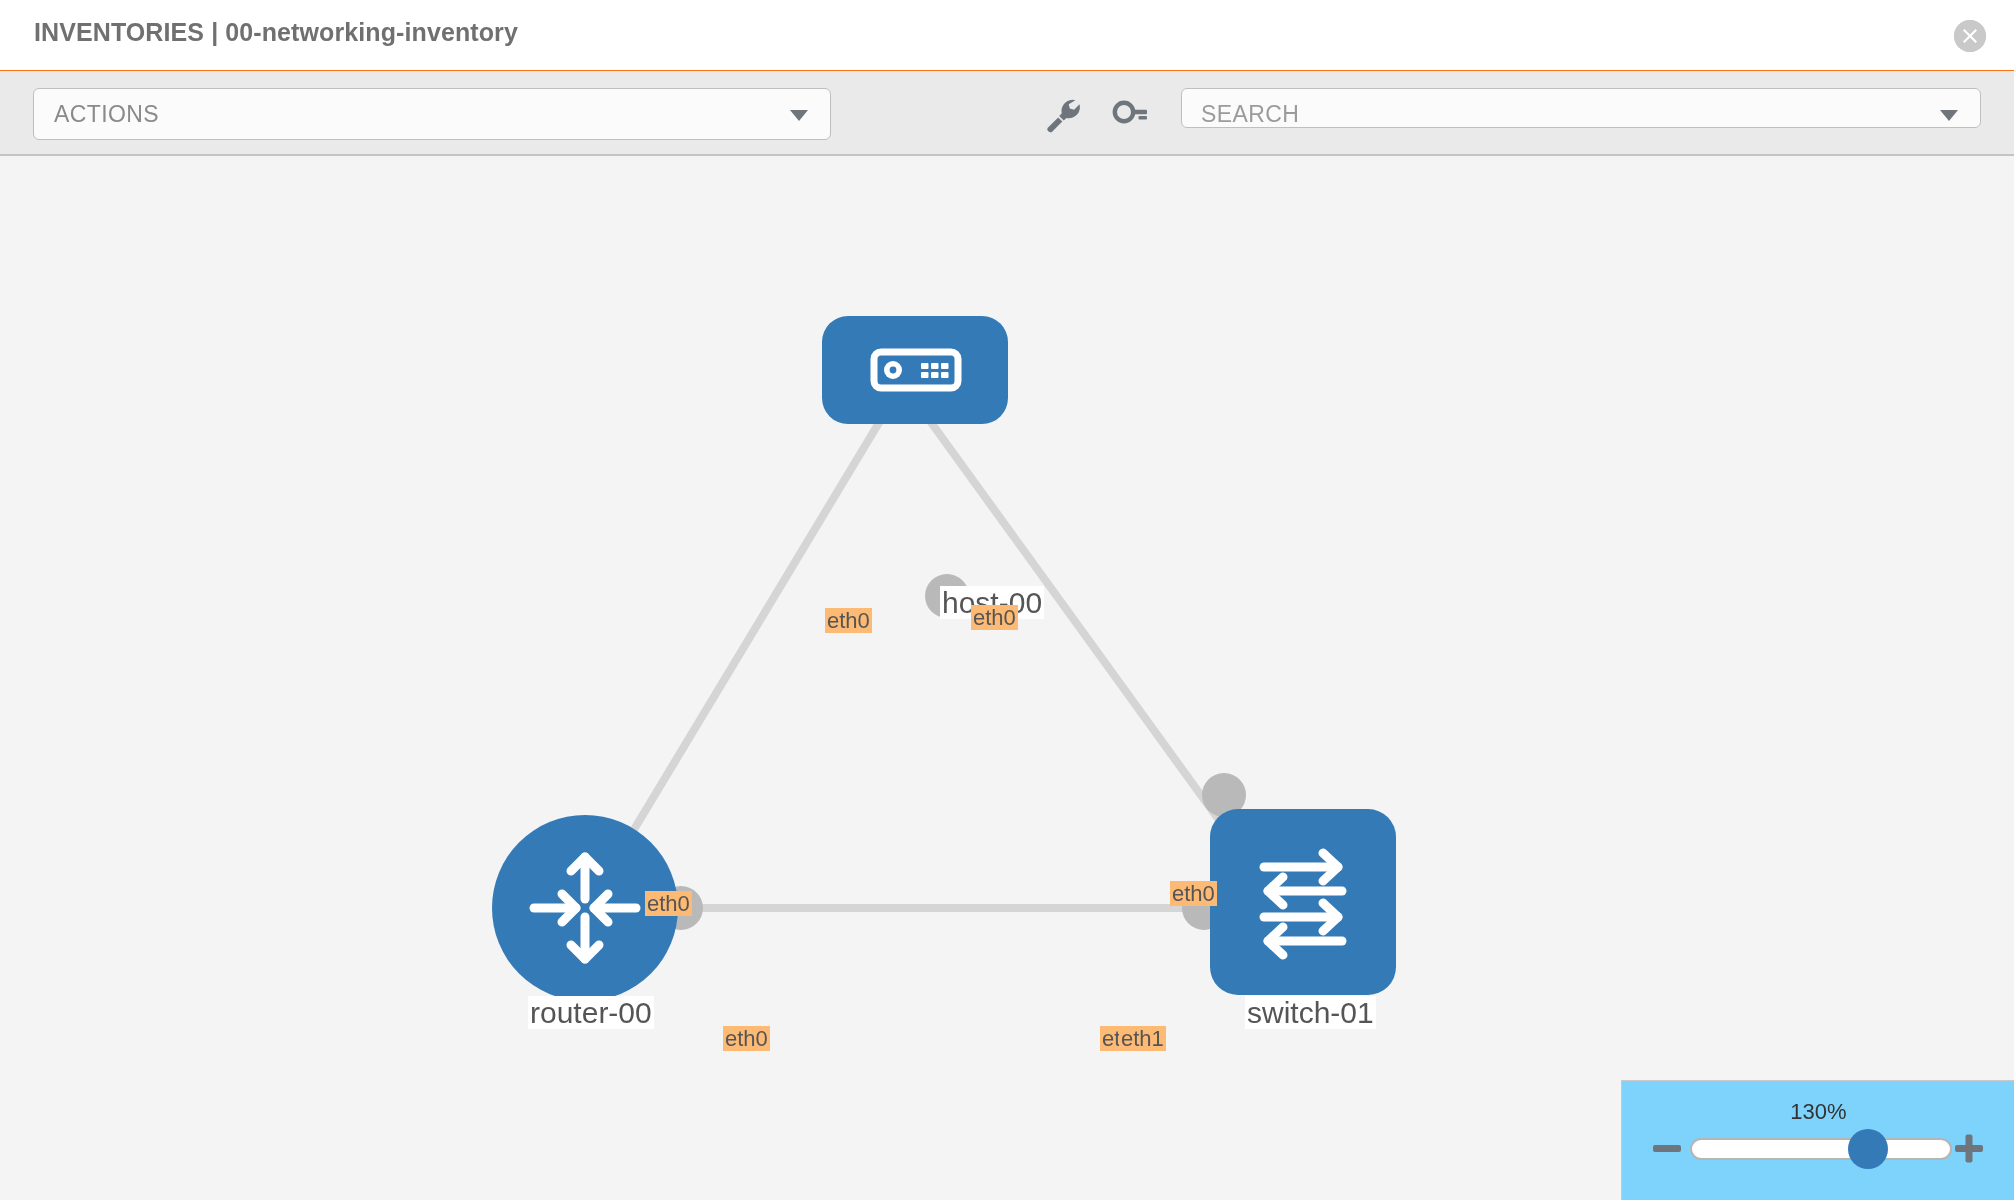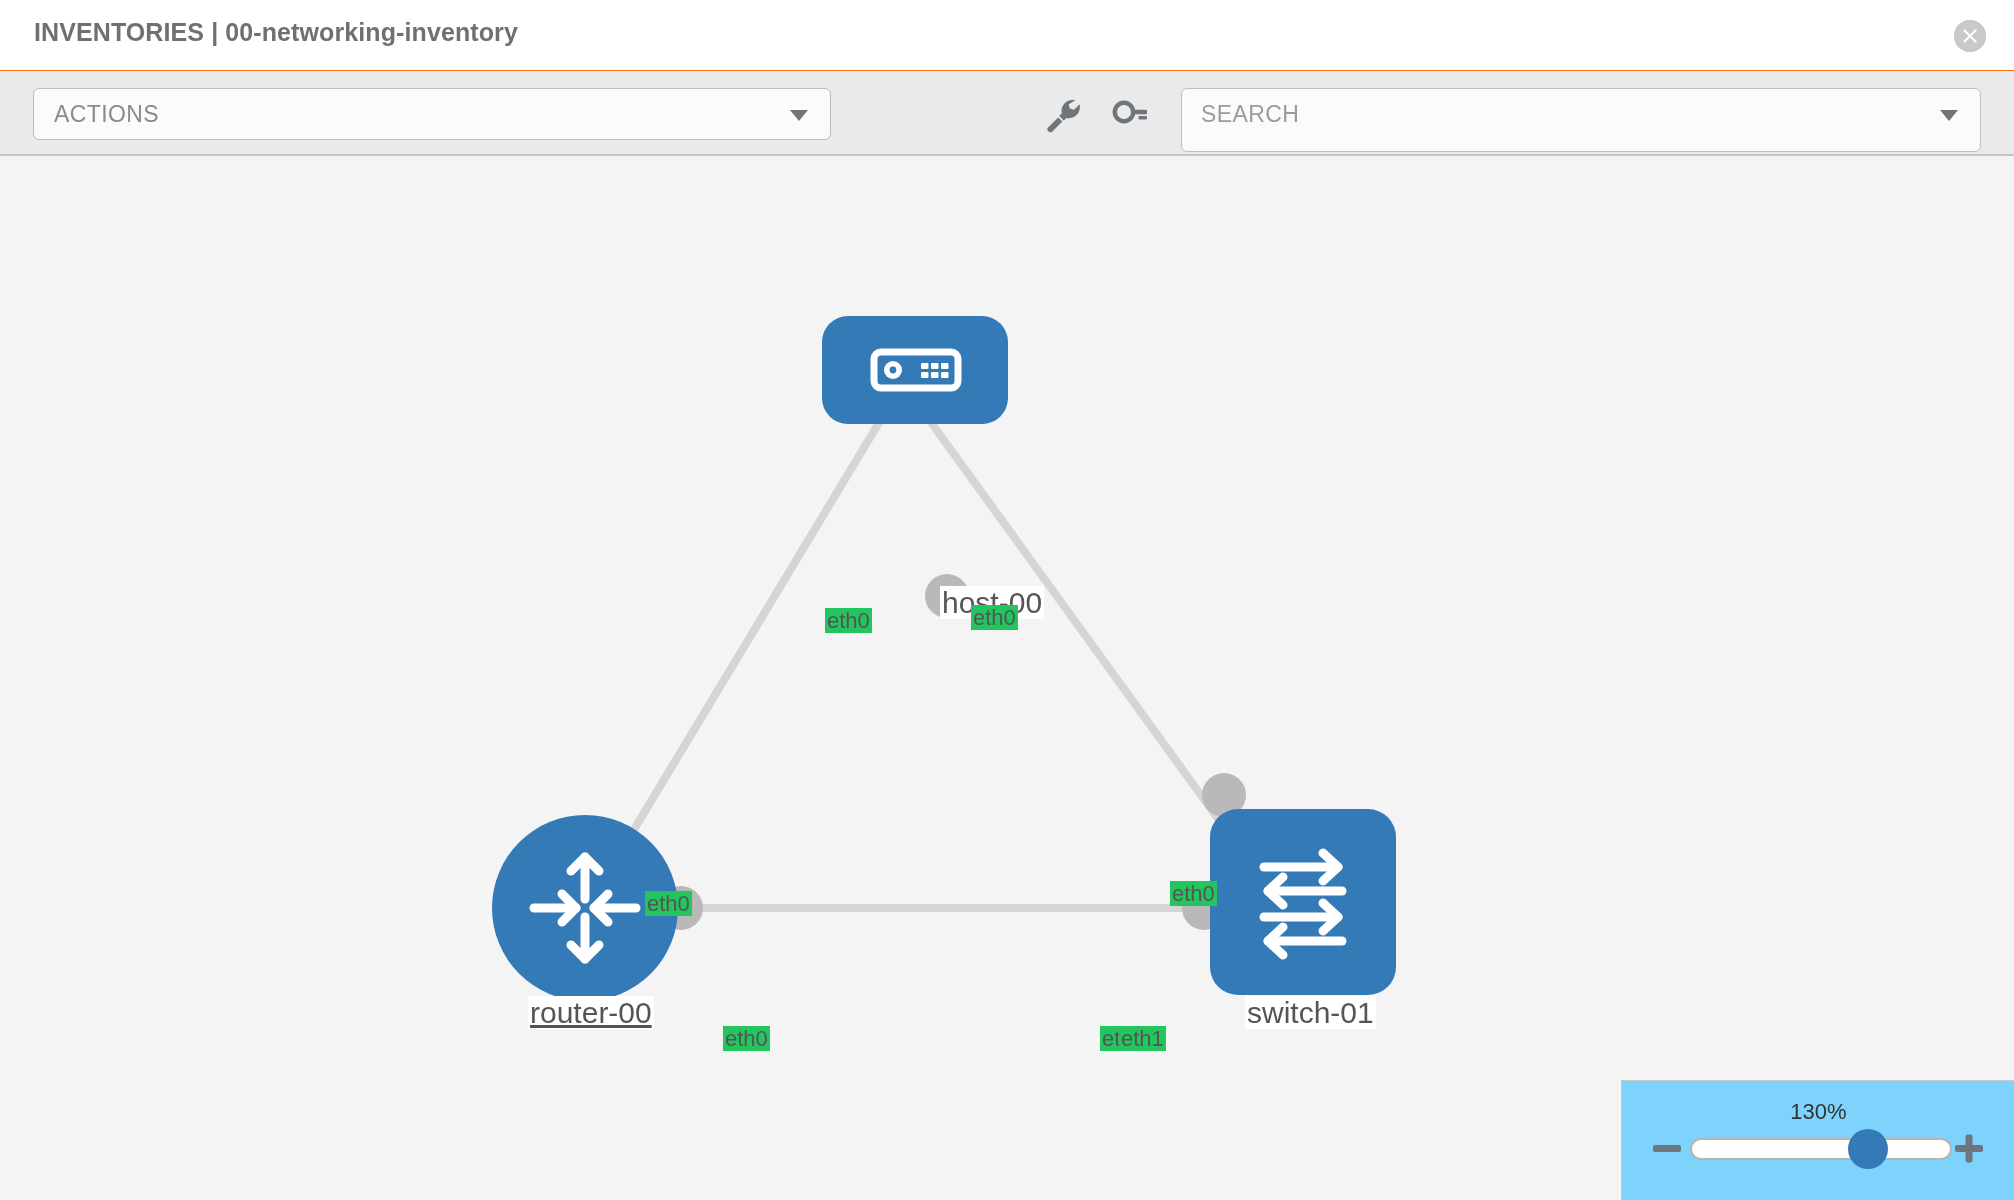--- a/index.html
+++ b/index.html
@@ -100,21 +100,21 @@
     height: 36px;
     cursor: pointer;
   }
   .tool-icon.wrench { left: 1044px; }
   .tool-icon.key    { left: 1110px; }
   .search-box {
     position: absolute;
     left: 1181px;
     top: 17px;
     width: 800px;
-    height: 64px;
+    height: 40px;
     background: #fbfbfb;
     border: 1px solid #bfbfbf;
     border-radius: 6px;
     box-sizing: border-box;
     cursor: text;
   }
   .search-label {
     position: absolute;
     left: 19px;
     top: 12px;
@@ -185,21 +185,21 @@
     width: 44px;
     height: 44px;
     border-radius: 50%;
     background: #b9b9b9;
     cursor: pointer;
   }
   .link-label {
     position: absolute;
     font-size: 22px;
     color: #555555;
-    background: #22c55e;
+    background: #fdba74;
     white-space: nowrap;
     padding: 0 2px;
     line-height: 1.15;
   }
 
   
   .zoom-panel {
     position: absolute;
     left: 1621px;
     top: 1080px;
@@ -347,21 +347,21 @@
 
               <line x1="42" y1="93" x2="84" y2="93"></line>
               <polyline points="70,79 84,93 70,107"></polyline>
 
               <line x1="144" y1="93" x2="102" y2="93"></line>
               <polyline points="116,79 102,93 116,107"></polyline>
             </g>
           </svg>
         </div>
       </div>
-      <div class="node-label" style="left:528px; top:840px;text-decoration:underline;">router-00</div>
+      <div class="node-label" style="left:528px; top:840px;">router-00</div>
 
       <div class="port" style="left:1182px; top:730px;"></div>
       <div class="node node-switch" style="left:1210px; top:653px; width:186px; height:186px;">
         <div class="shape"></div>
         <div class="glyph">
           <svg width="186" height="186" viewBox="0 0 186 186">
             <g fill="none" stroke="#ffffff" stroke-width="9" stroke-linecap="round" stroke-linejoin="round">
               <line x1="54" y1="58" x2="128" y2="58"></line>
               <polyline points="113,44 128,58 113,72"></polyline>
               <line x1="132" y1="82" x2="58" y2="82"></line>

